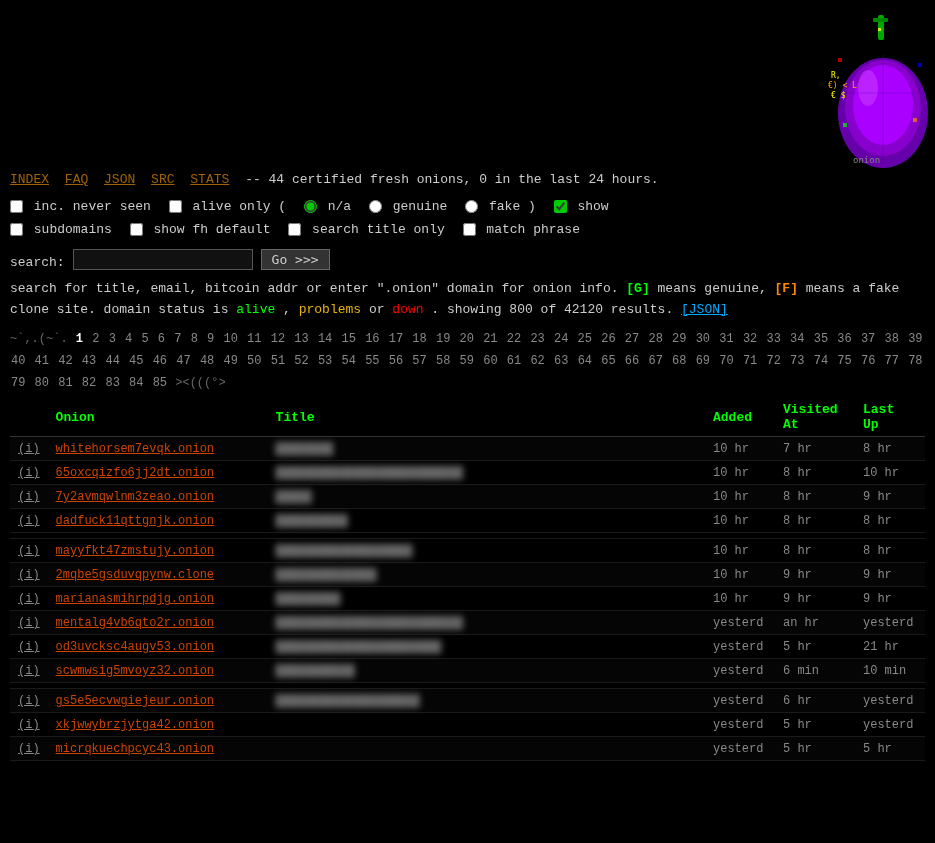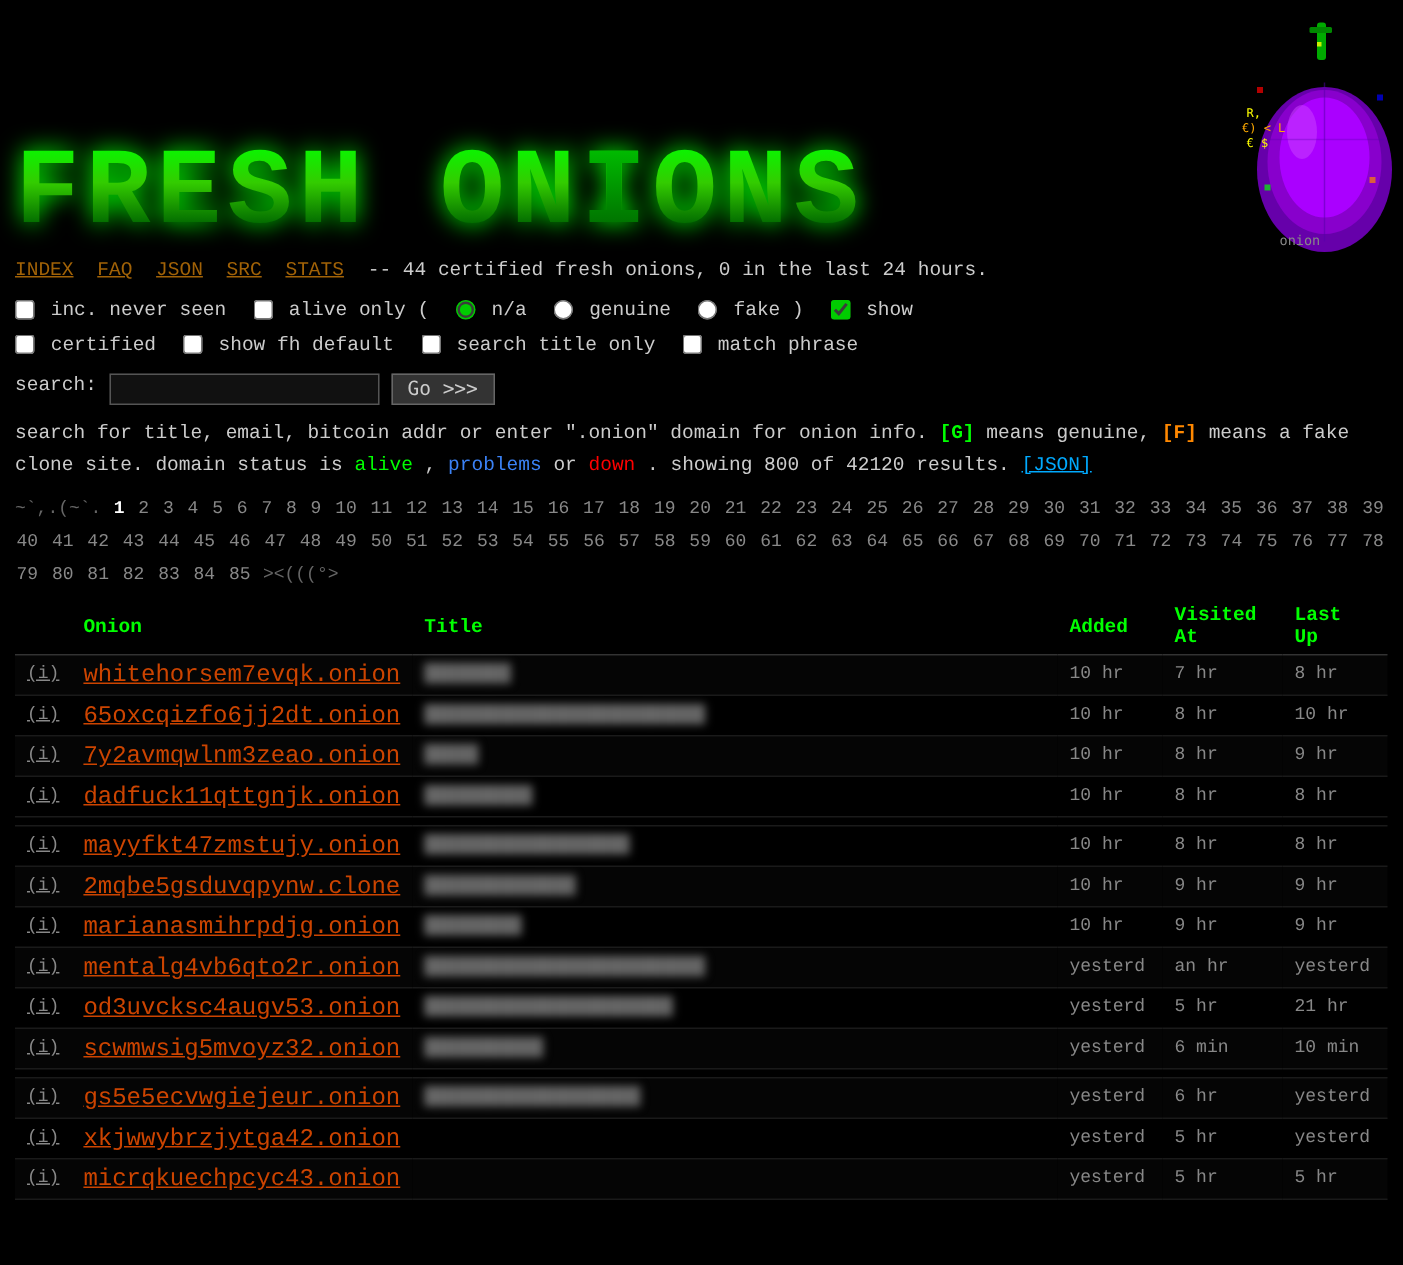--- a/index.html
+++ b/index.html
@@ -64,21 +64,21 @@
     #options label { margin-right: 10px; cursor: pointer; }
     #options input[type=checkbox] { margin-right: 3px; vertical-align: middle; }
     #options input[type=radio] { margin-right: 3px; vertical-align: middle; }
     .radio-green { accent-color: #00cc00; }
     .radio-blue { accent-color: #4444ff; }
     .radio-orange { accent-color: #ff8800; }
     .checkbox-check { accent-color: #00cc00; }
     #search-bar {
       padding: 4px 10px;
       display: flex;
-      align-items: flex-start;
+      align-items: flex-end;
       gap: 8px;
     }
     #search-bar label { color: #ccc; }
     #search-input {
       background: #111;
       border: 1px solid #555;
       color: #ccc;
       padding: 2px 6px;
       font-family: monospace;
       font-size: 13px;
@@ -95,21 +95,21 @@
     }
     #info-text {
       padding: 5px 10px;
       font-size: 13px;
       color: #ccc;
       line-height: 1.6;
     }
     .genuine-tag { color: #00ff00; font-weight: bold; }
     .fake-tag { color: #ff8800; font-weight: bold; }
     .alive-status { color: #00ff00; }
-    .problems-status { color: #3b82f6; }
+    .problems-status { color: #eab308; }
     .down-status { color: #ff0000; }
     .json-link { color: #00aaff; text-decoration: underline; }
     #pagination {
       padding: 4px 10px;
       font-size: 12px;
       color: #ccc;
       line-height: 1.8;
     }
     #pagination a { color: #888; text-decoration: none; margin: 0 1px; }
     #pagination .current-page { color: #fff; font-weight: bold; margin: 0 1px; }
@@ -138,35 +138,34 @@
     tbody td {
       padding: 4px 8px;
       vertical-align: top;
     }
     .col-info { width: 28px; color: #888; }
     .col-onion { width: 220px; }
     .col-title { }
     .col-added { width: 70px; }
     .col-visited { width: 80px; }
     .col-lastup { width: 70px; }
-    .onion-link { color: #cc4400; text-decoration: underline; font-size: 16px; }
+    .onion-link { color: #cc4400; text-decoration: underline; font-size: 12px; }
     .info-link { color: #888; font-size: 12px; }
     .title-blurred {
       color: #666;
       filter: blur(3px);
       user-select: none;
       font-size: 12px;
     }
     .time-val { color: #888; font-size: 12px; }
   </style>
 </head>
 <body>
 
 <div id="header">
-  <div id="logo-text">FRESH ON<span style="-webkit-text-fill-color:transparent;background:linear-gradient(180deg,#00cc00,#005500);-webkit-background-clip:text;">I</span>ONS</div>
 
   <div id="onion-art">
     <svg width="120" height="155" viewBox="0 0 120 155" xmlns="http://www.w3.org/2000/svg">
 
       <rect x="55" y="2" width="6" height="25" fill="#00aa00" rx="2"></rect>
       <rect x="50" y="5" width="15" height="4" fill="#008800" rx="1"></rect>
 
       <ellipse cx="60" cy="100" rx="45" ry="55" fill="#6600aa"></ellipse>
       <ellipse cx="60" cy="95" rx="38" ry="48" fill="#8800cc"></ellipse>
       <ellipse cx="60" cy="92" rx="30" ry="40" fill="#aa00ff"></ellipse>
@@ -221,21 +220,21 @@
     <input type="radio" name="filter" class="radio-orange" style="">
     <span>fake )</span>
   </label>
   <label>
     <input type="checkbox" class="checkbox-check" checked="" style="">
     <span>show</span>
   </label>
   <br>
   <label>
     <input type="checkbox" class="checkbox-check" style="">
-    <span>certified</span>
+    <span>subdomains</span>
   </label>
   <label>
     <input type="checkbox" class="checkbox-check" style="">
     <span>show fh default</span>
   </label>
   <label>
     <input type="checkbox" class="checkbox-check" style="">
     <span>search title only</span>
   </label>
   <label>

